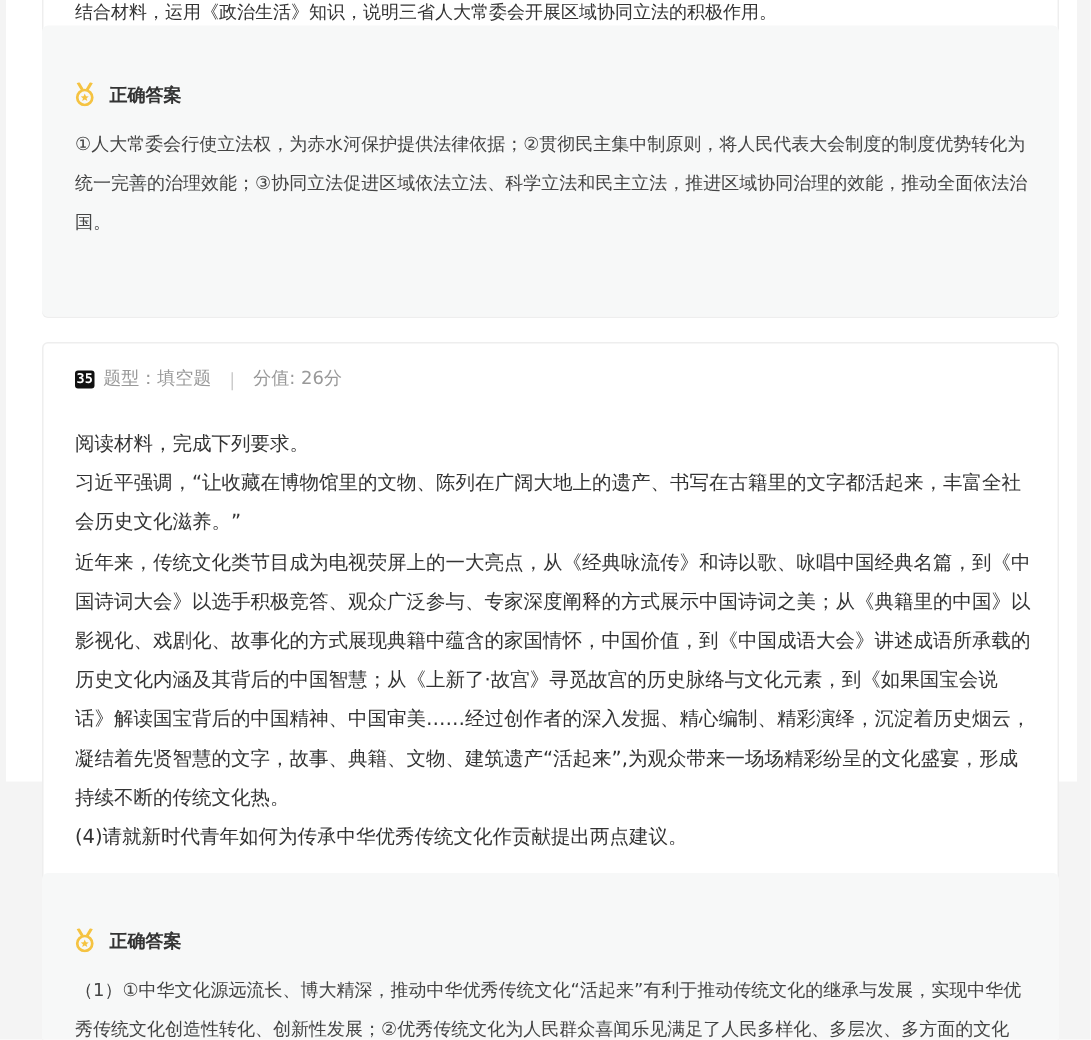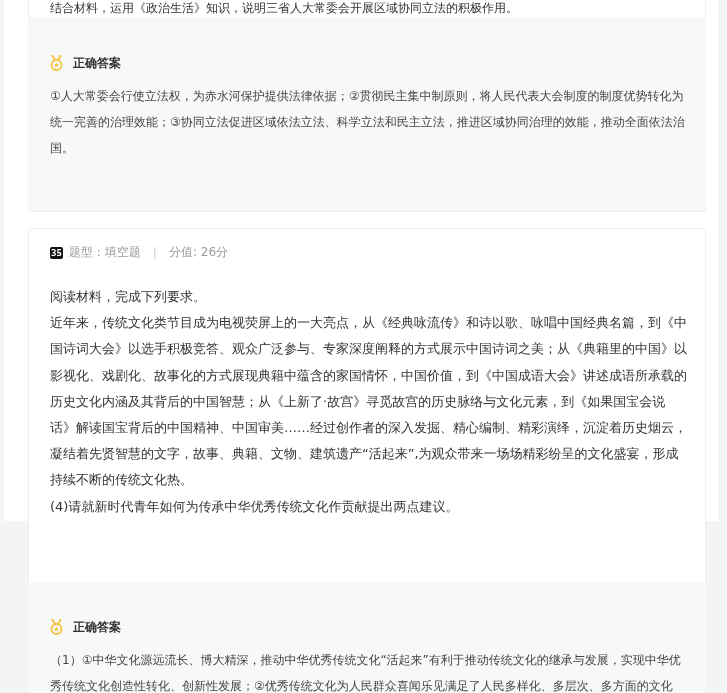--- a/index.html
+++ b/index.html
@@ -86,20 +86,21 @@
 
   <div class="q-header">
     <span class="q-num">35</span>
     <span>题型：填空题</span>
     <span class="sep">|</span>
     <span>分值: 26分</span>
   </div>
 
   <div class="q-body">
     <p>阅读材料，完成下列要求。</p>
+    <p>习近平强调，“让收藏在博物馆里的文物、陈列在广阔大地上的遗产、书写在古籍里的文字都活起来，丰富全社会历史文化滋养。”</p>
     <p>近年来，传统文化类节目成为电视荧屏上的一大亮点，从《经典咏流传》和诗以歌、咏唱中国经典名篇，到《中国诗词大会》以选手积极竞答、观众广泛参与、专家深度阐释的方式展示中国诗词之美；从《典籍里的中国》以影视化、戏剧化、故事化的方式展现典籍中蕴含的家国情怀，中国价值，到《中国成语大会》讲述成语所承载的历史文化内涵及其背后的中国智慧；从《上新了·故宫》寻觅故宫的历史脉络与文化元素，到《如果国宝会说话》解读国宝背后的中国精神、中国审美……经过创作者的深入发掘、精心编制、精彩演绎，沉淀着历史烟云，凝结着先贤智慧的文字，故事、典籍、文物、建筑遗产“活起来”,为观众带来一场场精彩纷呈的文化盛宴，形成持续不断的传统文化热。</p>
     <p>(4)请就新时代青年如何为传承中华优秀传统文化作贡献提出两点建议。</p>
   </div>
 
   <div class="answer-box" style="top:582px;height:120px;"></div>
 
   <div class="ans-title" style="top:619px;">
     <span class="medal">
       <svg width="13" height="16" viewBox="0 0 13 16">
         <path d="M2 0 L5 5 M11 0 L8 5" stroke="#f5c342" stroke-width="2" fill="none"></path>

